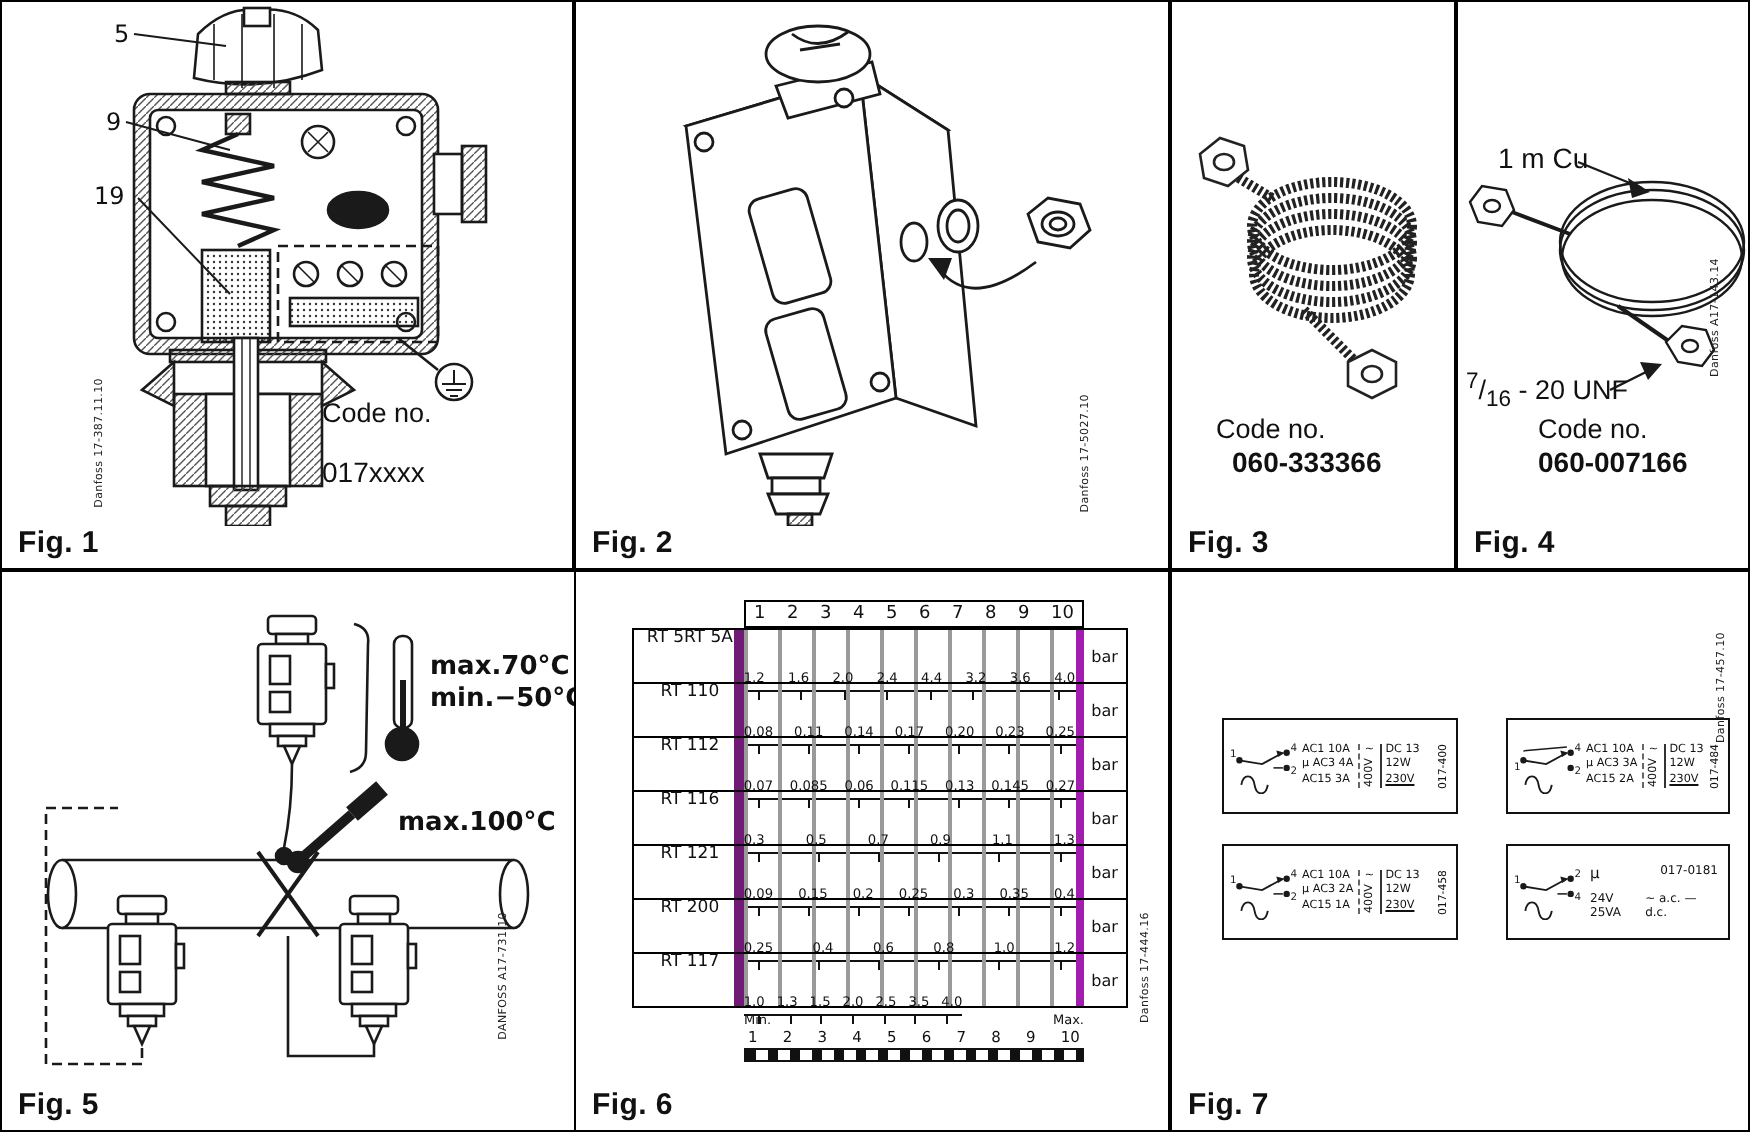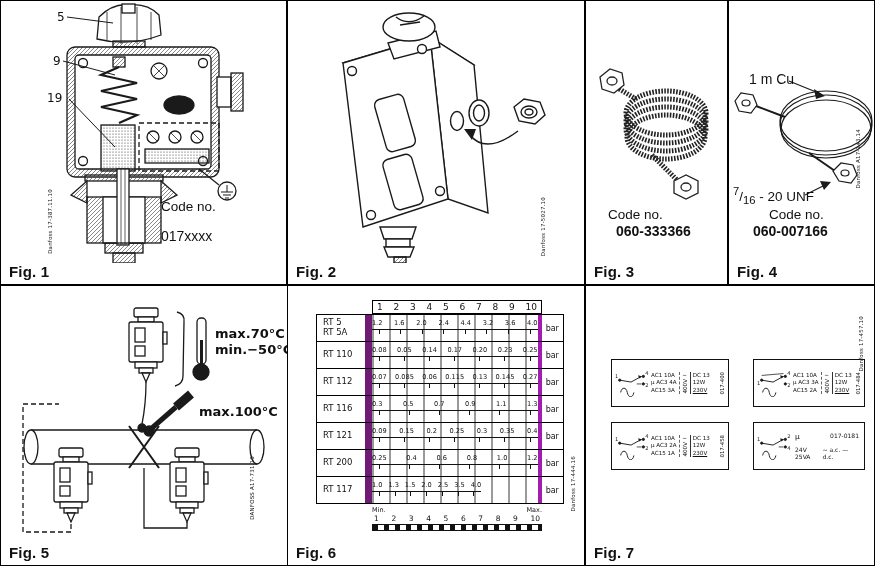--- a/index.html
+++ b/index.html
@@ -13,22 +13,22 @@
   .codeval{font-size:14px;font-weight:700}
   .codeval.plain{font-weight:400}
   .temp{font-size:13px;font-weight:700;font-family:"DejaVu Sans",sans-serif}
   svg{display:block}
   
   .rt6{position:absolute;left:28px;top:14px;width:248px;font-family:"DejaVu Sans",sans-serif}
   .rt6-head{margin-left:56px;width:170px;box-sizing:border-box;border:1px solid #000;display:flex;justify-content:space-between;padding:1px 4px;font-size:9px}
   .rt6-table{border:1px solid #000}
   .rt6-row{display:flex;height:26px}
   .rt6-row + .rt6-row{border-top:1px solid #000}
-  .rt6-name{width:56px;box-sizing:border-box;padding-left:6px;font-size:8.5px;border-right:7px solid #701a75;display:flex;flex-direction:column;justify-content:center;line-height:1.15}
-  .rt6-grid{width:170px;position:relative;box-sizing:border-box;padding-top:5px;
+  .rt6-name{width:56px;box-sizing:border-box;padding-left:6px;font-size:8.5px;border-right:5px solid #701a75;display:flex;flex-direction:row;justify-content:center;line-height:1.15}
+  .rt6-grid{width:170px;position:relative;box-sizing:border-box;padding-top:21px;
     background-image:repeating-linear-gradient(90deg,#9a9a9a 0 2px,transparent 2px 17px)}
   .rt6-vals{display:flex;justify-content:space-between;font-size:6.6px;line-height:1}
   .rt6-line{border-top:1px solid #111;display:flex;justify-content:space-between;padding:0 7px;height:5px;margin-top:2px}
   .rt6-line span{width:1px;background:#111;display:block}
   .rt6-unit{width:22px;border-left:4px solid #a21caf;font-size:8px;display:flex;align-items:center;justify-content:center}
   .rt6-foot{margin-left:56px;width:170px;box-sizing:border-box;padding-top:2px}
   .rt6-minmax{display:flex;justify-content:space-between;font-size:6.5px}
   .rt6-footnums{display:flex;justify-content:space-between;font-size:7.5px;padding:0 2px 1px 2px}
   .rt6-ruler{height:5px;border:1px solid #111;background:repeating-linear-gradient(90deg,#111 0 5px,#fff 5px 11px)}
   
@@ -181,21 +181,21 @@
         </g>
         <path d="M60,52 L92,65"></path>
         <path d="M96,67 L85,60 L87,70 Z" fill="#1a1a1a" stroke="none"></path>
         <path d="M76,166 L98,155"></path>
         <path d="M102,153 L91,152 L95,161 Z" fill="#1a1a1a" stroke="none"></path>
       </g>
     </svg>
     <div class="ov" style="left:20px;top:70px;font-size:14px">1 m Cu</div>
     <div class="ov" style="left:4px;top:184px;font-size:13.5px"><sup>7</sup>/<sub>16</sub><span> - 20 UNF</span></div>
     <div class="ov codelabel" style="left:40px;top:206px">Code no.</div>
-    <div class="ov codeval" style="left:24px;top:222px">060-007166</div>
+    <div class="ov codeval" style="left:40px;top:222px">060-007166</div>
     <span class="wm" style="left:126px;top:128px">Danfoss A17-143.14</span>
     <div class="figlabel">Fig. 4</div>
   </div>
 
   <div class="panel" style="left:0;top:285px;width:325px;height:281px">
     <svg width="285" height="250" viewBox="0 0 285 250" style="margin-top:18px">
       <defs>
         <g id="dev" stroke="#1a1a1a" fill="#fff" stroke-width="1.3">
           <rect x="13" y="0" width="24" height="9" rx="2"></rect>
           <rect x="17" y="9" width="16" height="5"></rect>
@@ -280,21 +280,21 @@
             </div>
             <div class="rt6-unit">bar</div>
           </div>
           <div class="rt6-row">
             <div class="rt6-name">
               <div>RT 110</div>
             </div>
             <div class="rt6-grid">
               <div class="rt6-vals" style="width: 100%;">
                 <span>0.08</span>
-                <span>0.05</span>
+                <span>0.11</span>
                 <span>0.14</span>
                 <span>0.17</span>
                 <span>0.20</span>
                 <span>0.23</span>
                 <span>0.25</span>
               </div>
               <div class="rt6-line" style="width: 100%; box-sizing: border-box;">
                 <span></span>
                 <span></span>
                 <span></span>

